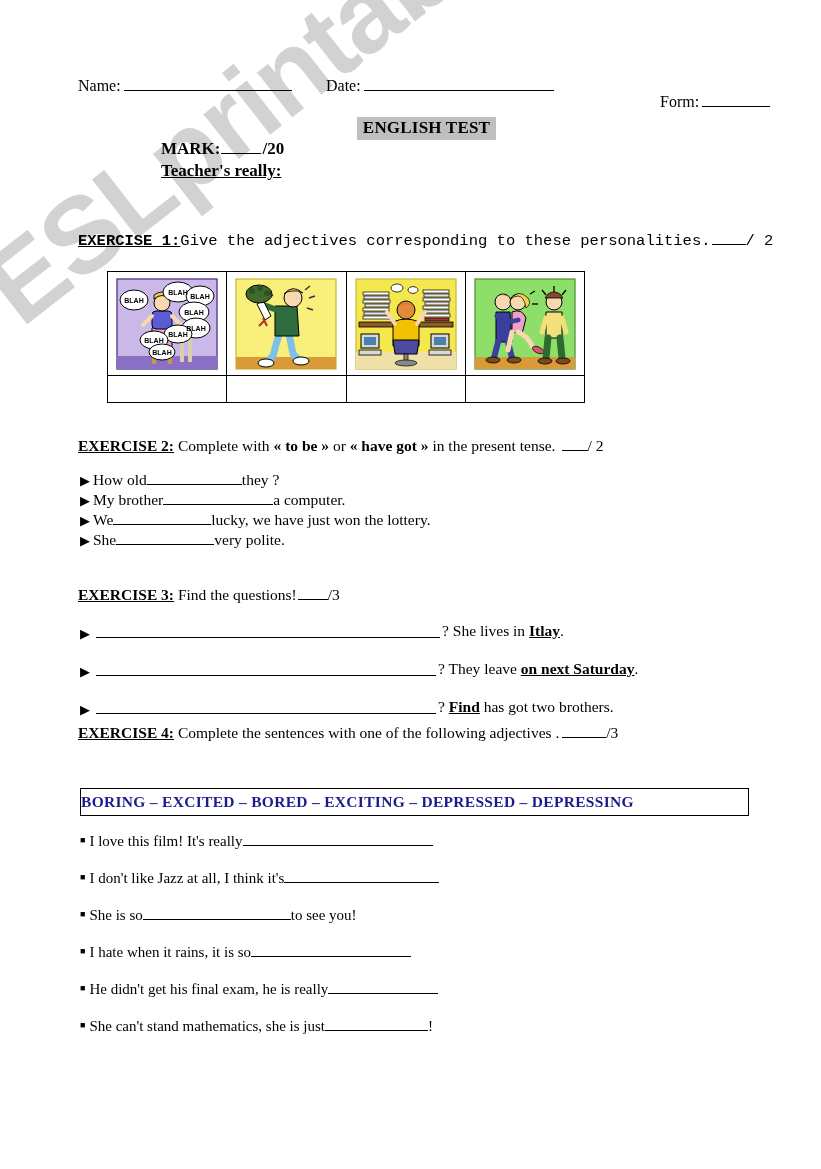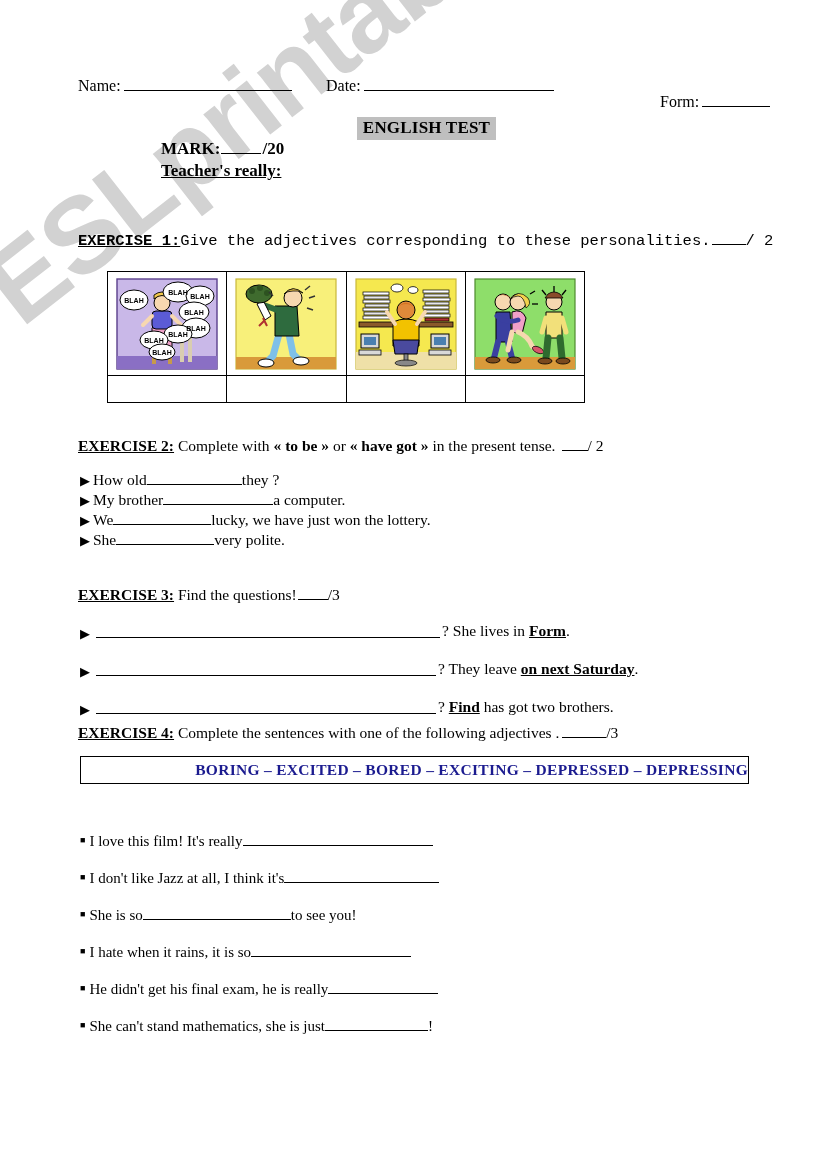--- a/index.html
+++ b/index.html
@@ -236,28 +236,28 @@
   #q-row-1 .q-line { width: 344px; }
   #q-row-1 .q-tail { left: 362px; }
   #q-row-2 .q-line { width: 340px; }
   #q-row-2 .q-tail { left: 358px; }
   #q-row-3 .q-line { width: 340px; }
   #q-row-3 .q-tail { left: 358px; }
 
   
   #adj-box {
     position: absolute;
-    top: 756px;
+    top: 788px;
     left: 80px;
     width: 667px;
     height: 26px;
     border: 1.4px solid #000;
     display: flex;
     align-items: center;
-    justify-content: flex-end;
+    justify-content: flex-start;
   }
   #adj-text {
     color: #1b1b8f;
     font-weight: bold;
     font-size: 15.5px;
     letter-spacing: 0.3px;
     white-space: nowrap;
   }
 
   
@@ -530,21 +530,21 @@
     </div>
 
     <div class="ex-head" id="ex3-head">
       <span class="ex-num">EXERCISE 3:</span><span> Find the questions!</span><span class="score-blank"></span><span>/3</span>
     </div>
 
     <div id="ex3-list">
       <div class="q-row" id="q-row-1">
         <span class="arrow-bullet">▶</span>
         <span class="q-line"></span>
-        <span class="q-tail"><span>?</span><span>  She lives in </span><span class="underline-bold">Form</span><span>.</span></span>
+        <span class="q-tail"><span>?</span><span>  She lives in </span><span class="underline-bold">Itlay</span><span>.</span></span>
       </div>
       <div class="q-row" id="q-row-2">
         <span class="arrow-bullet">▶</span>
         <span class="q-line"></span>
         <span class="q-tail"><span>?</span><span> They leave </span><span class="underline-bold">on next Saturday</span><span>.</span></span>
       </div>
       <div class="q-row" id="q-row-3">
         <span class="arrow-bullet">▶</span>
         <span class="q-line"></span>
         <span class="q-tail"><span>?</span><span> </span><span class="underline-bold">Find</span><span> has got two brothers.</span></span>

